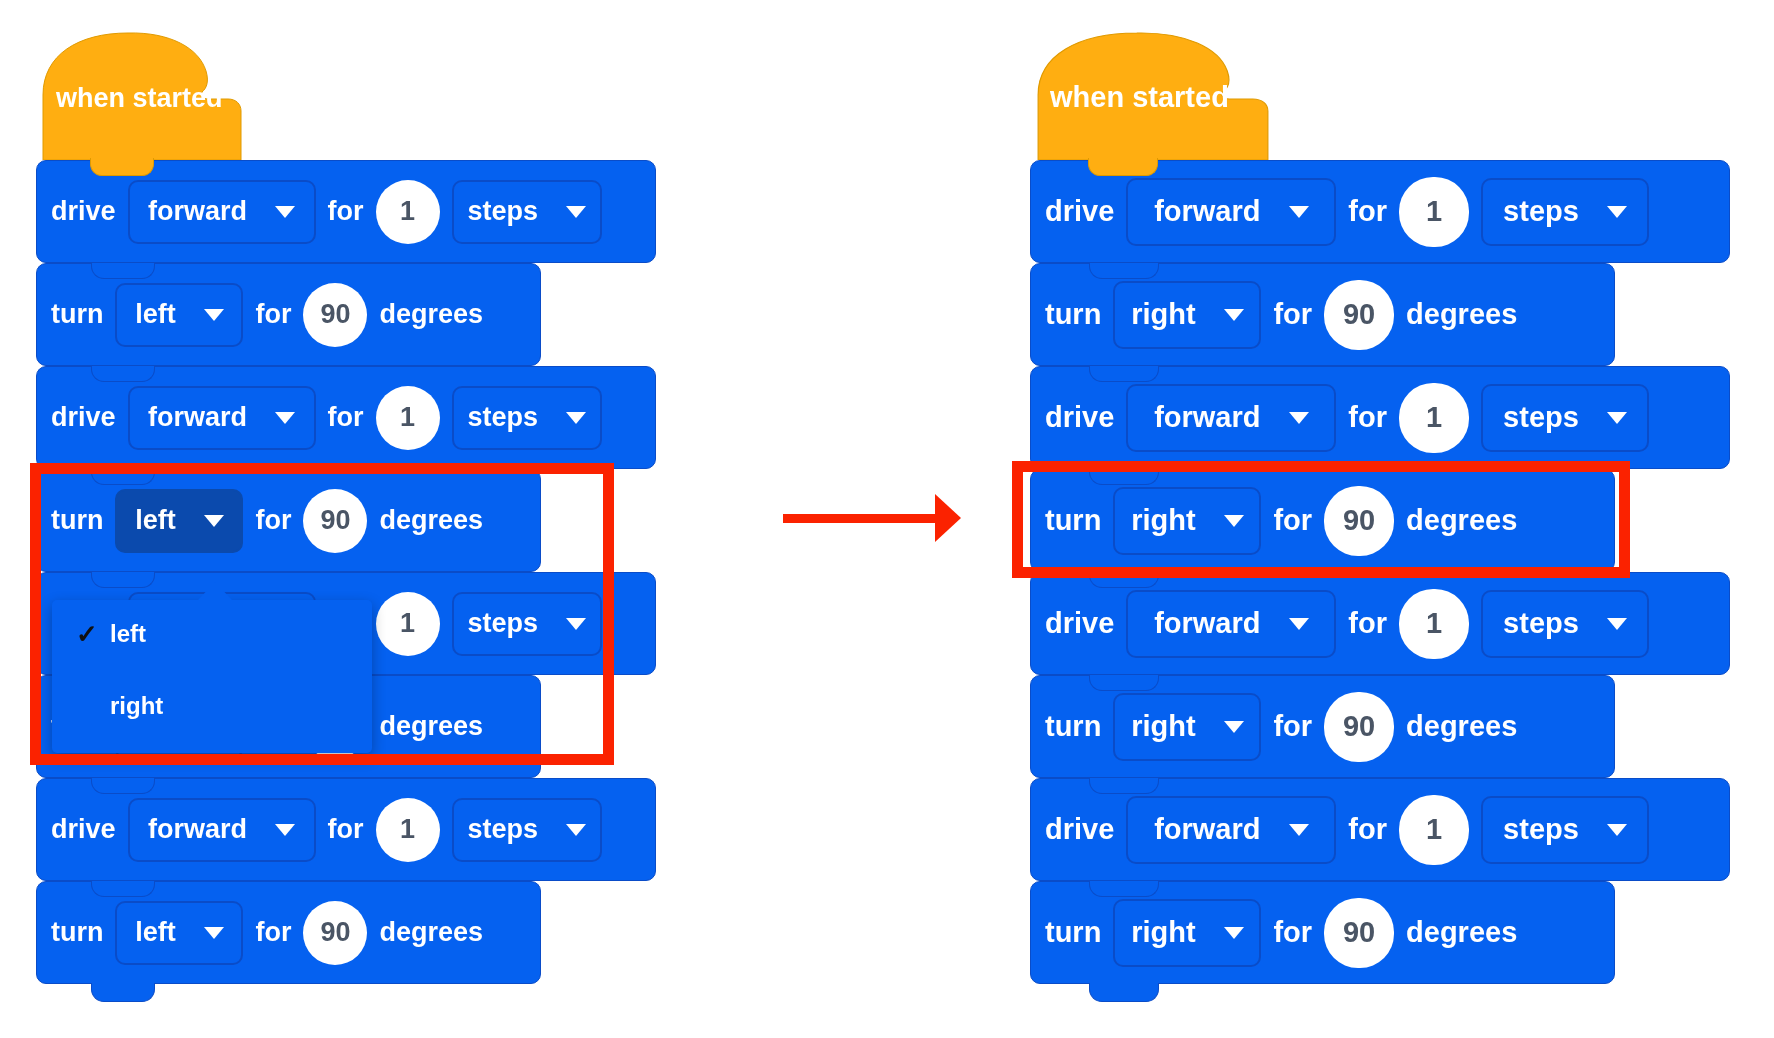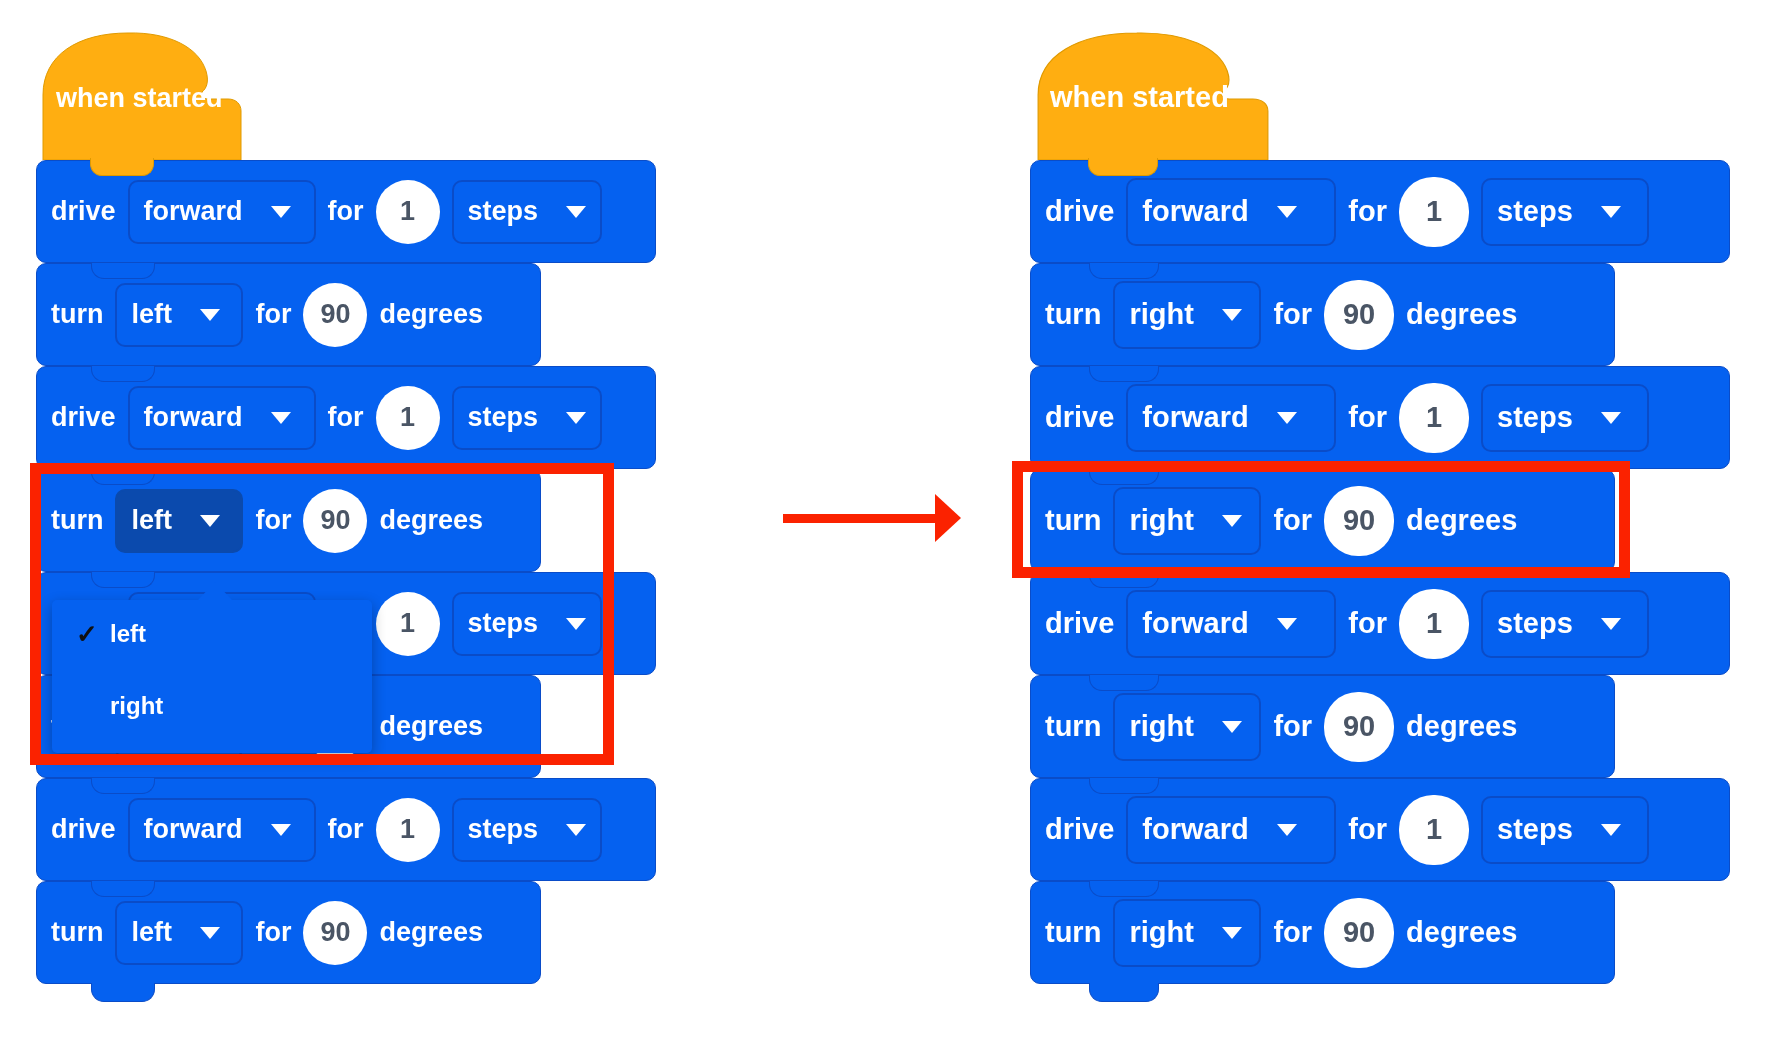--- a/index.html
+++ b/index.html
@@ -9,21 +9,21 @@
   }
   
   .block{
     position:absolute;height:103px;box-sizing:border-box;
     background:#0561F0;border:1px solid #0A4CC8;border-radius:10px;
     display:flex;align-items:center;padding:0 14px;gap:12px;
     color:#fff;font-weight:700;font-size:27px;z-index:1;white-space:nowrap;
   }
   .lbl{white-space:nowrap}
   .field{
-    display:flex;align-items:center;gap:28px;
+    display:flex;align-items:center;justify-content:center;gap:28px;
     height:64px;border:2px solid #0A4CC8;border-radius:10px;
     padding:12px 14px;box-sizing:border-box;
   }
   .field.dir{min-width:188px}
   .field.unit{min-width:150px}
   .turn .field.dir{min-width:128px}
   .field.pressed{background:#0B4AAD;border-color:#0B4AAD}
   .caret{width:0;height:0;border-left:10px solid transparent;border-right:10px solid transparent;border-top:12px solid #fff}
   .oval{
     min-width:64px;height:64px;background:#fff;border-radius:34px;

